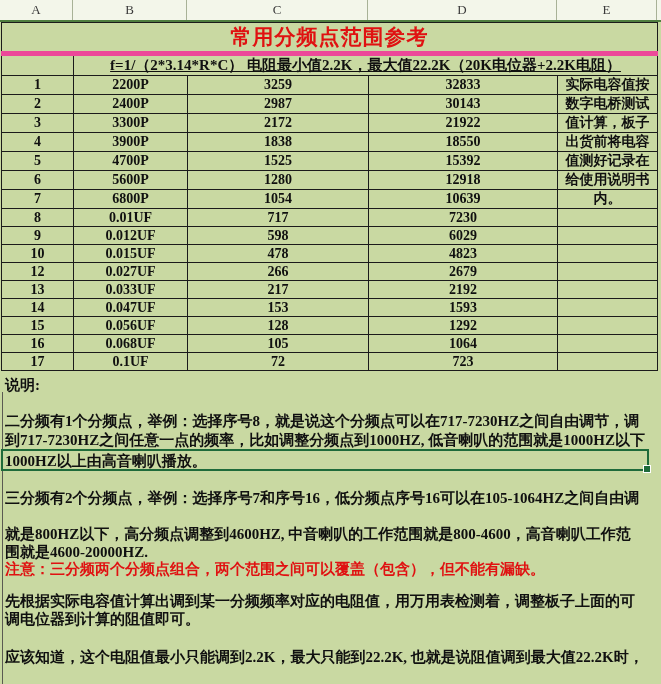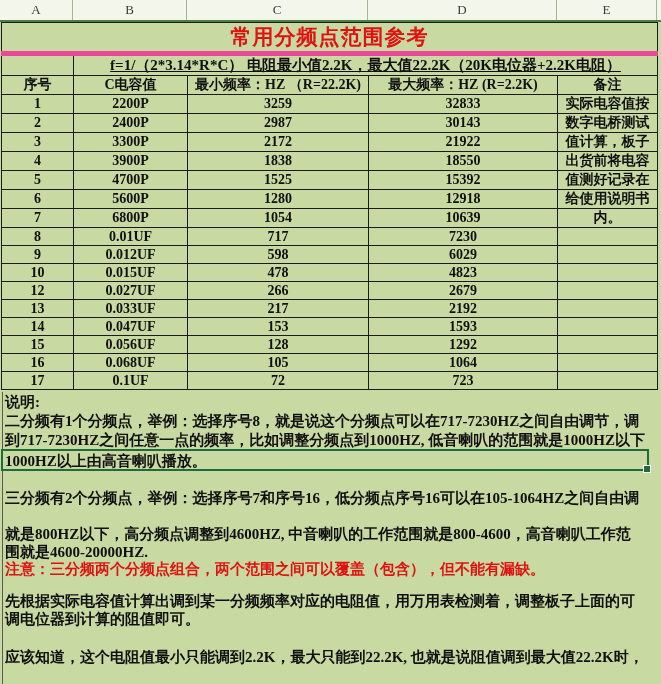--- a/index.html
+++ b/index.html
@@ -86,27 +86,20 @@
         <col style="width:100px">
     </colgroup>
     <tbody id="grid-body">
       <tr class="title-row">
         <td colspan="5">常用分频点范围参考</td>
       </tr>
       <tr class="formula-row">
         <td></td>
         <td colspan="4">f=1/（2*3.14*R*C）  电阻最小值2.2K，最大值22.2K（20K电位器+2.2K电阻）</td>
       </tr>
-      <tr class="header-row">
-        <td>序号</td>
-        <td>C电容值</td>
-        <td>最小频率：HZ （R=22.2K)</td>
-        <td>最大频率：HZ (R=2.2K)</td>
-        <td>备注</td>
-      </tr>
 
     <tr class="data-row">
           <td>1</td>
           <td>2200P</td>
           <td>3259</td>
           <td>32833</td>
           <td class="remark">实际电容值按</td>
         </tr>
         <tr class="data-row">
           <td>2</td>
@@ -211,21 +204,21 @@
           <td>0.1UF</td>
           <td>72</td>
           <td>723</td>
           <td class="remark"></td>
         </tr>
       </tbody>
   </table>
 
   <div class="left-edge"></div>
 
-  <div class="note-line" style="top:393px">说明:</div>
+  <div class="note-line" style="top:376px">说明:</div>
   <div class="note-line" style="top:412px">二分频有1个分频点，举例：选择序号8，就是说这个分频点可以在717-7230HZ之间自由调节，调</div>
   <div class="note-line" style="top:431px">到717-7230HZ之间任意一点的频率，比如调整分频点到1000HZ, 低音喇叭的范围就是1000HZ以下</div>
   <div class="note-line" style="top:452px">1000HZ以上由高音喇叭播放。</div>
   <div class="note-line" style="top:489px">三分频有2个分频点，举例：选择序号7和序号16，低分频点序号16可以在105-1064HZ之间自由调</div>
   <div class="note-line" style="top:525px">就是800HZ以下，高分频点调整到4600HZ, 中音喇叭的工作范围就是800-4600，高音喇叭工作范</div>
   <div class="note-line" style="top:543px">围就是4600-20000HZ.</div>
   <div class="note-line red" style="top:560px">注意：三分频两个分频点组合，两个范围之间可以覆盖（包含），但不能有漏缺。</div>
   <div class="note-line" style="top:592px">先根据实际电容值计算出调到某一分频频率对应的电阻值，用万用表检测着，调整板子上面的可</div>
   <div class="note-line" style="top:610px">调电位器到计算的阻值即可。</div>
   <div class="note-line" style="top:648px">应该知道，这个电阻值最小只能调到2.2K，最大只能到22.2K, 也就是说阻值调到最大值22.2K时，</div>

